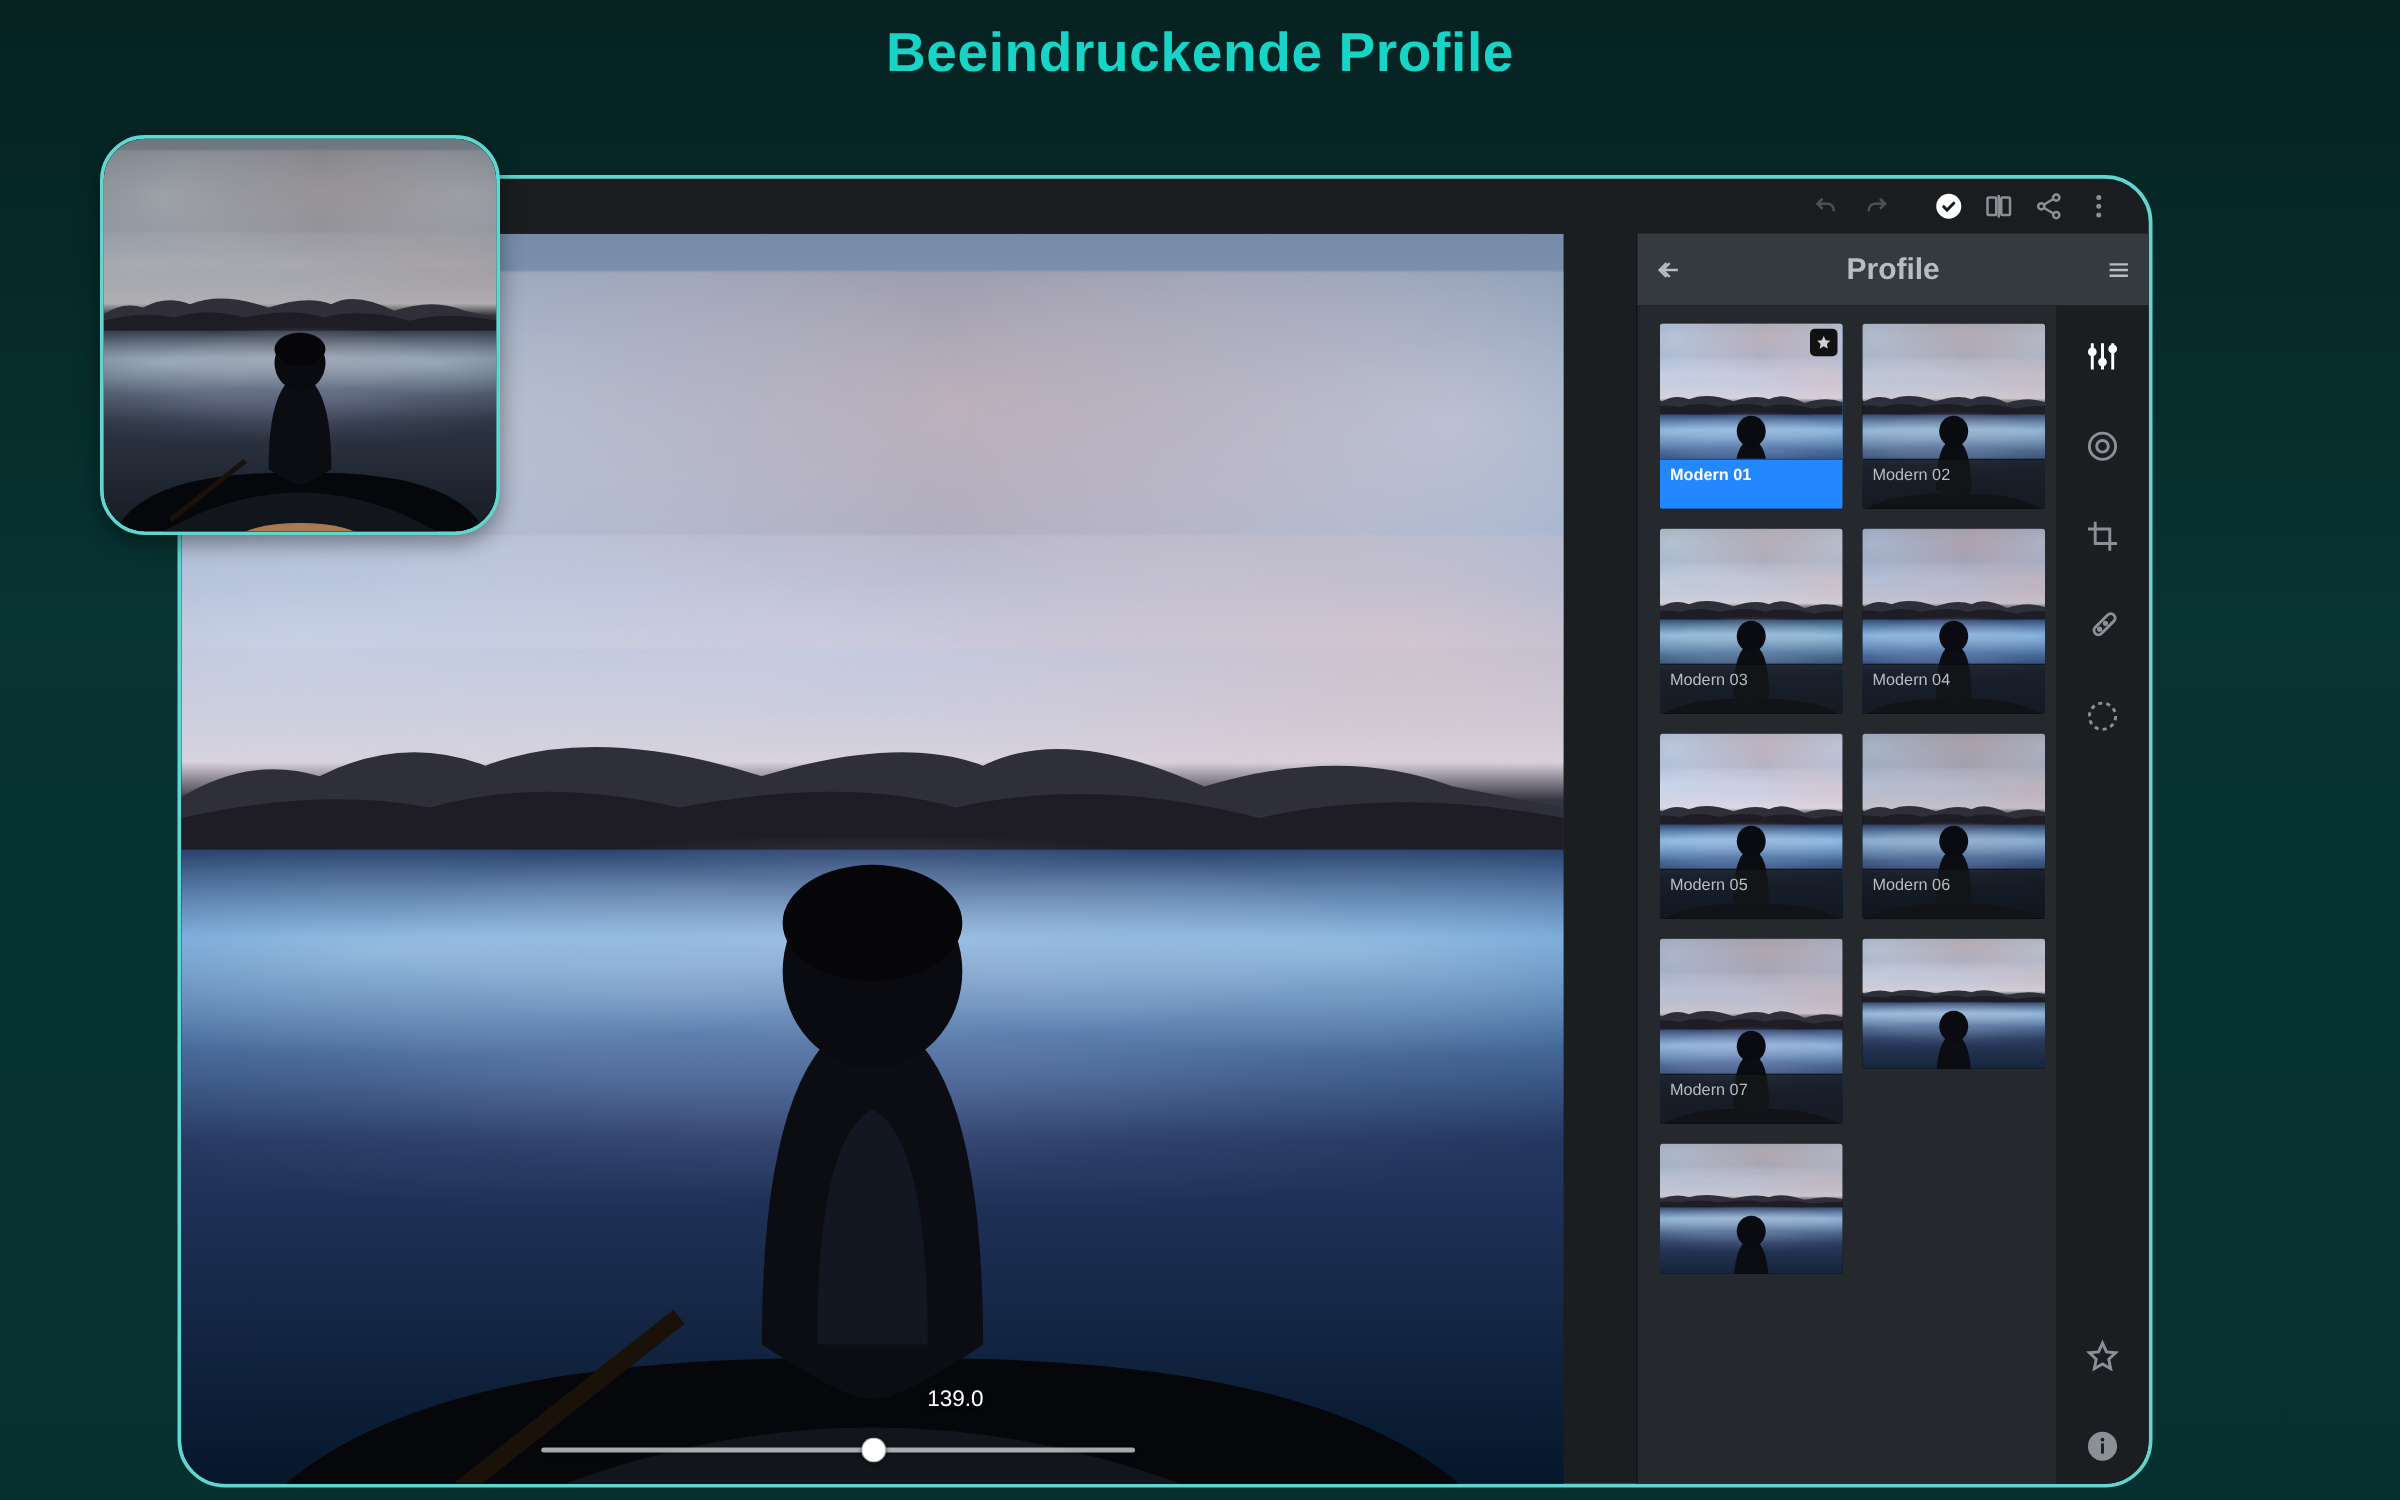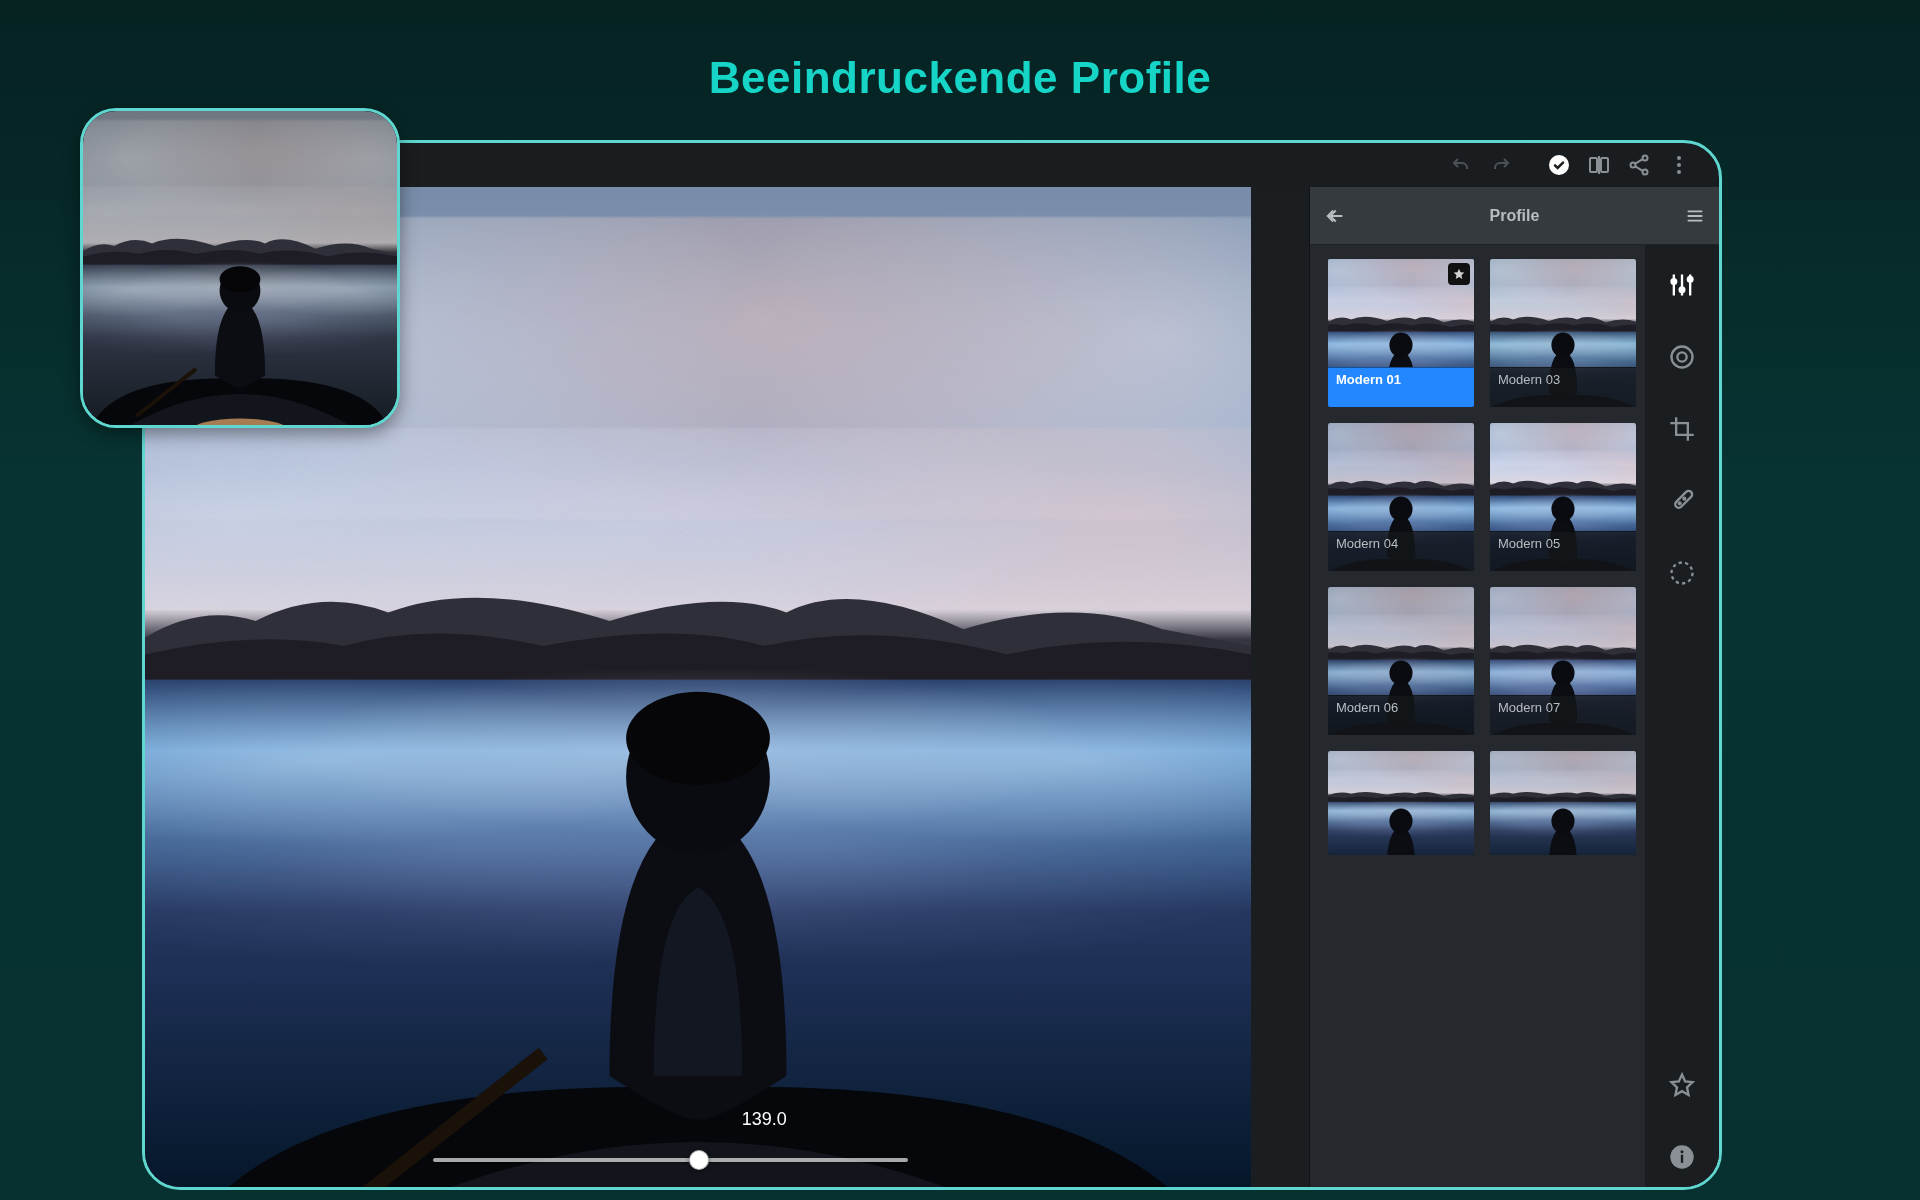--- a/index.html
+++ b/index.html
@@ -42,21 +42,21 @@
 }
 
 
 .promo-title{
   width:100%;
   text-align:center;
   color:var(--teal);
   font-size:44px;
   font-weight:700;
   letter-spacing:.5px;
-  position:absolute;top:18px;left:0;margin-top:35px;
+  position:absolute;top:18px;left:0;
 }
 
 
 .app-frame{
   position:absolute;left:142px;top:140px;
   width:1580px;height:1050px;
   background:var(--ink);
   border:3px solid var(--teal-border);
   border-radius:38px;
   overflow:hidden;
@@ -153,21 +153,21 @@
   position:absolute;right:0;top:44px;width:410px;height:1006px;
   background:var(--ink-2);
   border-left:1px solid rgba(0,0,0,.55);
 }
 .panel-head{
   height:58px;display:flex;align-items:center;
   background:var(--ink-4);
   border-bottom:1px solid rgba(0,0,0,.4);
 }
 .panel-head .back{width:48px;text-align:center;color:var(--grey-2)}
-.panel-head .title{flex:1;text-align:center;color:var(--grey-2);font-size:16px;font-weight:600}
+.panel-head .title{flex:1;text-align:center;color:var(--grey-2);font-size:24px;font-weight:600}
 .panel-head .menu{width:48px;text-align:center;color:var(--grey-2)}
 .panel-head svg{width:22px;height:22px;vertical-align:middle}
 
 .panel-body{
   position:absolute;left:0;top:58px;width:336px;bottom:0;
   overflow:hidden;padding:14px 0 0 18px;
 }
 .thumb-grid{display:flex;flex-wrap:wrap;gap:16px}
 .thumb{width:146px;height:148px;position:relative;background:#000;border-radius:2px;overflow:hidden}
 .thumb .scene{transform:scale(1.22);transform-origin:center center;}
@@ -344,20 +344,38 @@
     <ellipse cx="50" cy="17" rx="6.5" ry="7" fill="#0a0b10"></ellipse>
   </svg></div>
             </div>
             <div class="fav">
               <svg width="14" height="14" viewBox="0 0 24 24" fill="currentColor">
                 <polygon points="12 3 14.7 9 21 9.6 16.3 14 17.6 20.5 12 17.3 6.4 20.5 7.7 14 3 9.6 9.3 9"></polygon>
               </svg>
             </div>
             <div class="label">Modern 01</div>
           </div>
+          <div class="thumb var-02">
+            <div class="scene var-02">
+  <div class="sky"></div>
+  <div class="mountains">
+                <svg viewBox="0 0 100 12" preserveAspectRatio="none">
+                  <path d="M0 12 L0 7 Q5 3 10 5 Q16 1 22 4 Q30 0 42 5 Q52 1 58 4 Q64 0 74 6 Q84 2 92 6 L100 8 L100 12 Z" fill="#2f2f3a"></path>
+                  <path d="M0 12 L0 9 Q10 6 18 8 Q26 5 36 8 Q48 5 56 8 Q66 5 78 9 Q88 6 100 9 L100 12 Z" fill="#1e1d26"></path>
+                </svg>
+              </div>
+  <div class="reflection"></div>
+  <div class="boat"><svg viewBox="0 0 100 70" preserveAspectRatio="xMidYMax slice">
+    <path d="M2 70 L2 62 Q8 45 46 45 L54 45 Q92 45 98 62 L98 70 Z" fill="#05070a"></path>
+    <path d="M42 44 Q42 22 50 20 Q58 22 58 44 Q52 48 50 48 Q48 48 42 44 Z" fill="#0b0d13"></path>
+    <ellipse cx="50" cy="17" rx="6.5" ry="7" fill="#0a0b10"></ellipse>
+  </svg></div>
+            </div>
+            <div class="label">Modern 02</div>
+          </div>
           <div class="thumb var-03">
             <div class="scene var-03">
   <div class="sky"></div>
   <div class="mountains">
                 <svg viewBox="0 0 100 12" preserveAspectRatio="none">
                   <path d="M0 12 L0 7 Q5 3 10 5 Q16 1 22 4 Q30 0 42 5 Q52 1 58 4 Q64 0 74 6 Q84 2 92 6 L100 8 L100 12 Z" fill="#2f2f3a"></path>
                   <path d="M0 12 L0 9 Q10 6 18 8 Q26 5 36 8 Q48 5 56 8 Q66 5 78 9 Q88 6 100 9 L100 12 Z" fill="#1e1d26"></path>
                 </svg>
               </div>
   <div class="reflection"></div>

